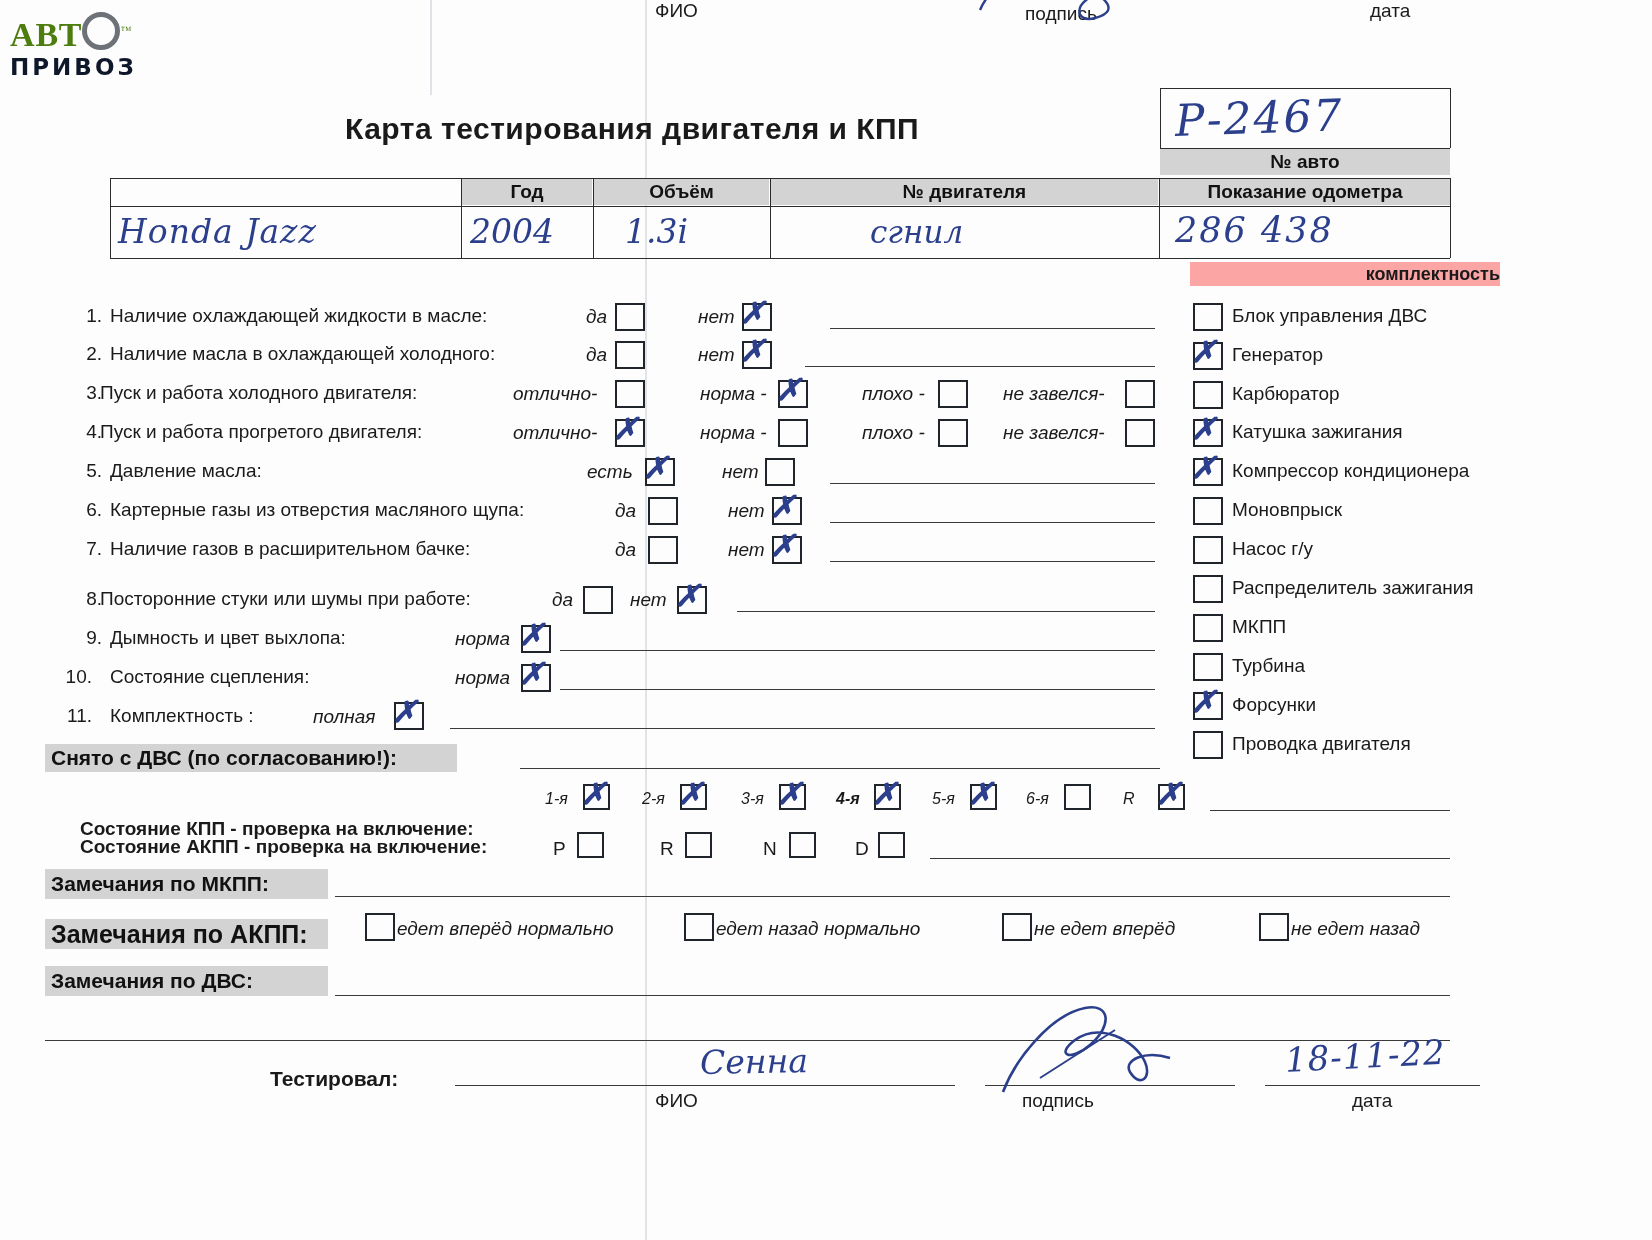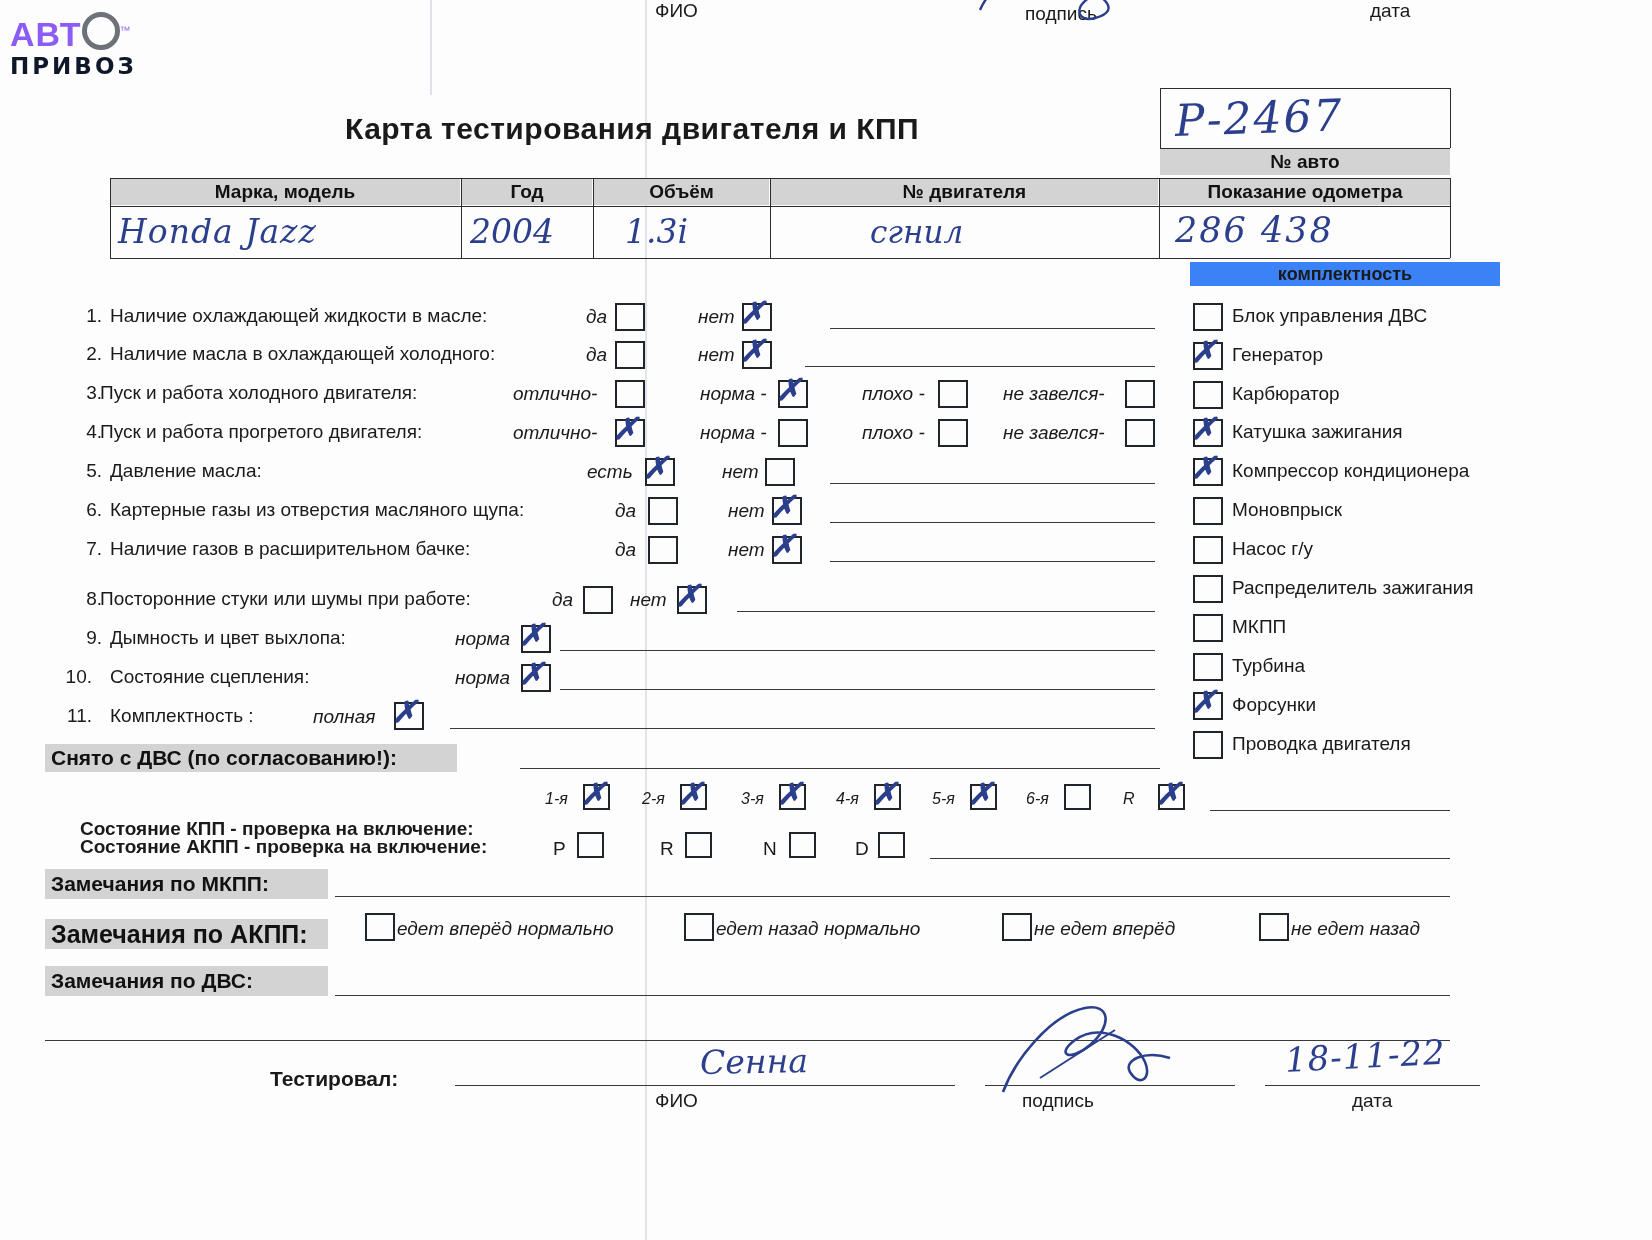--- a/index.html
+++ b/index.html
@@ -41,25 +41,25 @@
 
   
   .logo {
     position: absolute;
     left: 10px;
     top: 8px;
     width: 160px;
     height: 72px;
   }
   .logo-top {
-    font-family: Liberation Sans, sans-serif;
+    font-family: Liberation Serif, serif;
     font-weight: bold;
     font-size: 34px;
     letter-spacing: 1px;
-    color: #8b5cf6;
+    color: #4d7c0f;
     line-height: 34px;
   }
   .logo-o {
     display: inline-block;
     width: 28px; height: 28px;
     border: 5px solid #6d7278;
     border-radius: 50%;
     position: relative;
     top: 4px;
   }
@@ -153,24 +153,24 @@
     box-sizing: border-box;
   }
   .grey.center { justify-content: center; padding-left: 0; }
 
   .kompl-title {
     position: absolute;
     left: 1190px;
     top: 262px;
     width: 310px;
     height: 24px;
-    background: #3b82f6;
+    background: #fca5a5;
     font-weight: bold;
     font-size: 18px;
-    text-align: center;
+    text-align: right;
     line-height: 24px;
   }
 
   .row-num {
     position: absolute;
     font-size: 19px;
     text-align: right;
     width: 34px;
   }
 </style>
@@ -198,21 +198,20 @@
 
   <div class="title">Карта тестирования двигателя  и КПП</div>
 
   <div class="hline" style="left:1160px; top:88px; width:290px;"></div>
   <div class="hline" style="left:1160px; top:148px; width:290px;"></div>
   <div class="vline" style="left:1160px; top:88px; height:60px;"></div>
   <div class="vline" style="left:1450px; top:88px; height:60px;"></div>
   <div class="ink" style="left:1175px; top:95px; font-size:44px; letter-spacing:2px; transform:rotate(-2deg);">Р-2467</div>
   <div class="grey center" style="left:1160px; top:149px; width:290px; height:26px;">№ авто</div>
 
-  <div class="grey center" style="left:110px; top:179px; width:350px; height:26px;">Марка, модель</div>
   <div class="grey center" style="left:462px; top:179px; width:130px; height:26px;">Год</div>
   <div class="grey center" style="left:594px; top:179px; width:175px; height:26px;">Объём</div>
   <div class="grey center" style="left:771px; top:179px; width:387px; height:26px;">№ двигателя</div>
   <div class="grey center" style="left:1160px; top:179px; width:290px; height:26px;">Показание одометра</div>
 
   <div class="hline" style="left:110px; top:178px; width:1340px;"></div>
   <div class="hline" style="left:110px; top:206px; width:1340px;"></div>
   <div class="hline" style="left:110px; top:258px; width:1340px;"></div>
   <div class="vline" style="left:110px; top:178px; height:80px;"></div>
   <div class="vline" style="left:461px; top:178px; height:80px;"></div>
@@ -395,21 +394,21 @@
       <span class="x">✗</span>
     </div>
   <div class="lbl lbl-it small" style="left:642px; top:790px;">2-я</div>
   <div class="cb sm" style="left:680px; top:784px;">
       <span class="x">✗</span>
     </div>
   <div class="lbl lbl-it small" style="left:741px; top:790px;">3-я</div>
   <div class="cb sm" style="left:779px; top:784px;">
       <span class="x">✗</span>
     </div>
-  <div class="lbl lbl-it small" style="left:836px; top:790px;">4-я</div>
+  <div class="lbl lbl-it small" style="left:836px; top:790px;font-weight:bold;">4-я</div>
   <div class="cb sm" style="left:874px; top:784px;">
       <span class="x">✗</span>
     </div>
   <div class="lbl lbl-it small" style="left:932px; top:790px;">5-я</div>
   <div class="cb sm" style="left:970px; top:784px;">
       <span class="x">✗</span>
     </div>
   <div class="lbl lbl-it small" style="left:1026px; top:790px;">6-я</div>
   <div class="cb sm" style="left:1064px; top:784px;"></div>
   <div class="lbl lbl-it small" style="left:1123px; top:790px;">R</div>

